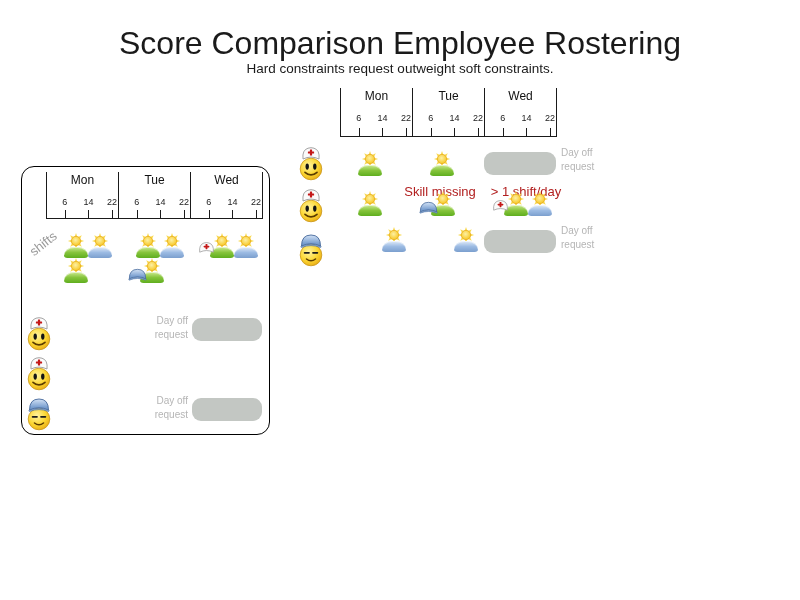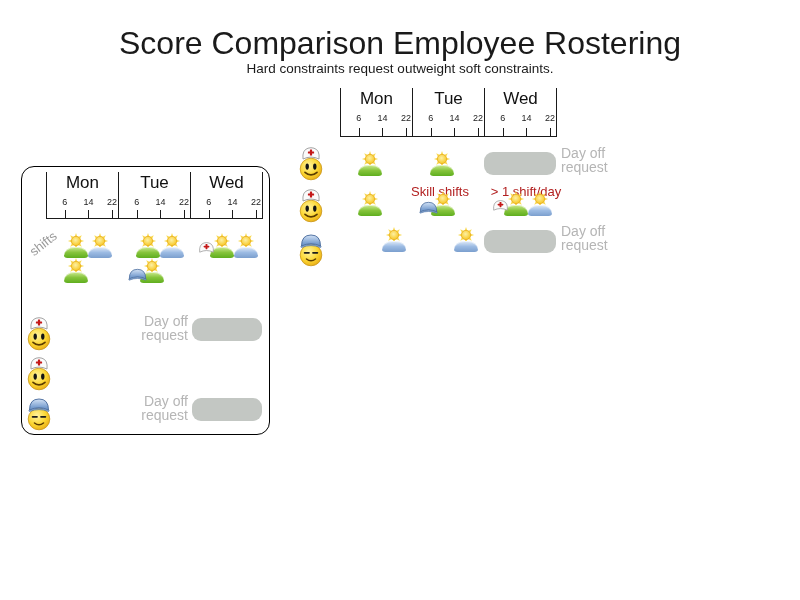--- a/index.html
+++ b/index.html
@@ -9,21 +9,21 @@
   .title{position:absolute;top:25px;left:0;width:800px;text-align:center;
          font-size:32px;font-weight:400;letter-spacing:0px;}
   .subtitle{position:absolute;top:61px;left:0;width:800px;text-align:center;
             font-size:13.5px;color:#1a1a1a;}
 
   
   .cal{position:absolute;width:216px;border-bottom:1.2px solid #1a1a1a;
        border-right:1.2px solid #1a1a1a;}
   .day-col{position:absolute;top:0;width:72px;height:100%;
            border-left:1.2px solid #1a1a1a;box-sizing:border-box;}
-  .day-label{display:block;text-align:center;margin-top:1px;font-size:17px;color:#111;}
+  .day-label{display:block;text-align:center;margin-top:1px;font-size:12px;color:#111;}
   .tick{position:absolute;top:25px;transform:translateX(-50%);font-size:9px;color:#222;}
   .p1{left:25%}.p2{left:58.33%}.p3{left:91.67%}
   .tm{position:absolute;bottom:0;width:1px;height:8px;background:#1a1a1a;}
   .tm.p1{left:25%}.tm.p2{left:58.33%}.tm.p3{left:91.67%}
 
   
   .panel-box{position:absolute;left:21px;top:166px;width:247px;height:267px;
              border:1.5px solid #000;border-radius:13px;}
 
   .shifts-label{position:absolute;left:28px;top:236px;font-size:13px;color:#9a9a9a;
@@ -34,21 +34,21 @@
   .shift .sun{position:absolute;top:0;left:3px;width:18px;height:18px;}
   .mound{position:absolute;bottom:0;left:0;width:24px;height:11px;
          border-radius:55% 55% 18% 18% / 95% 95% 30% 30%;
          background:linear-gradient(180deg,#cdea8f 0%,#86c43c 50%,#5fae1e 100%);
          box-shadow:inset 0 1px 0 rgba(255,255,255,.55);}
   .shift.blue .mound{background:linear-gradient(180deg,#e2ecf9 0%,#9cbbe3 50%,#7b9fce 100%);}
 
   .badge{position:absolute;z-index:3;}
 
   .grayrect{position:absolute;background:#c3c7c3;border-radius:9px;}
-  .dayoff{position:absolute;font-size:14px;line-height:14px;color:#b5b5b5;}
+  .dayoff{position:absolute;font-size:10px;line-height:14px;color:#b5b5b5;}
   .dayoff.right-align{text-align:right;}
 
   .red-note{position:absolute;font-size:13px;color:#b22020;text-align:center;}
 
   .avatar{position:absolute;width:26px;height:36px;}
 </style>
 </head>
 <body>
 
 <svg width="0" height="0" style="position:absolute">
@@ -156,21 +156,21 @@
   </div>
   <div class="grayrect" style="left:484px;top:152px;width:72px;height:23px"></div>
   <div class="dayoff" style="left:561px;top:146px">
     <div>Day off</div>
     <div>request</div>
   </div>
 
   <svg class="avatar" style="left:298px;top:187px" viewBox="0 0 26 36">
       <use href="#nurseface"></use>
     </svg>
-  <div class="red-note" style="left:398px;top:184px;width:84px">Skill shifts</div>
+  <div class="red-note" style="left:398px;top:184px;width:84px">Skill missing</div>
   <div class="red-note" style="left:487px;top:184px;width:78px">&gt; 1 shift/day</div>
   <div class="shift green" style="left:358px;top:190px">
     <svg class="sun" viewBox="-10 -10 20 20">
         <use href="#sun"></use>
       </svg>
     <div class="mound"></div>
   </div>
   <div class="shift green" style="left:431px;top:190px">
     <svg class="sun" viewBox="-10 -10 20 20">
         <use href="#sun"></use>

